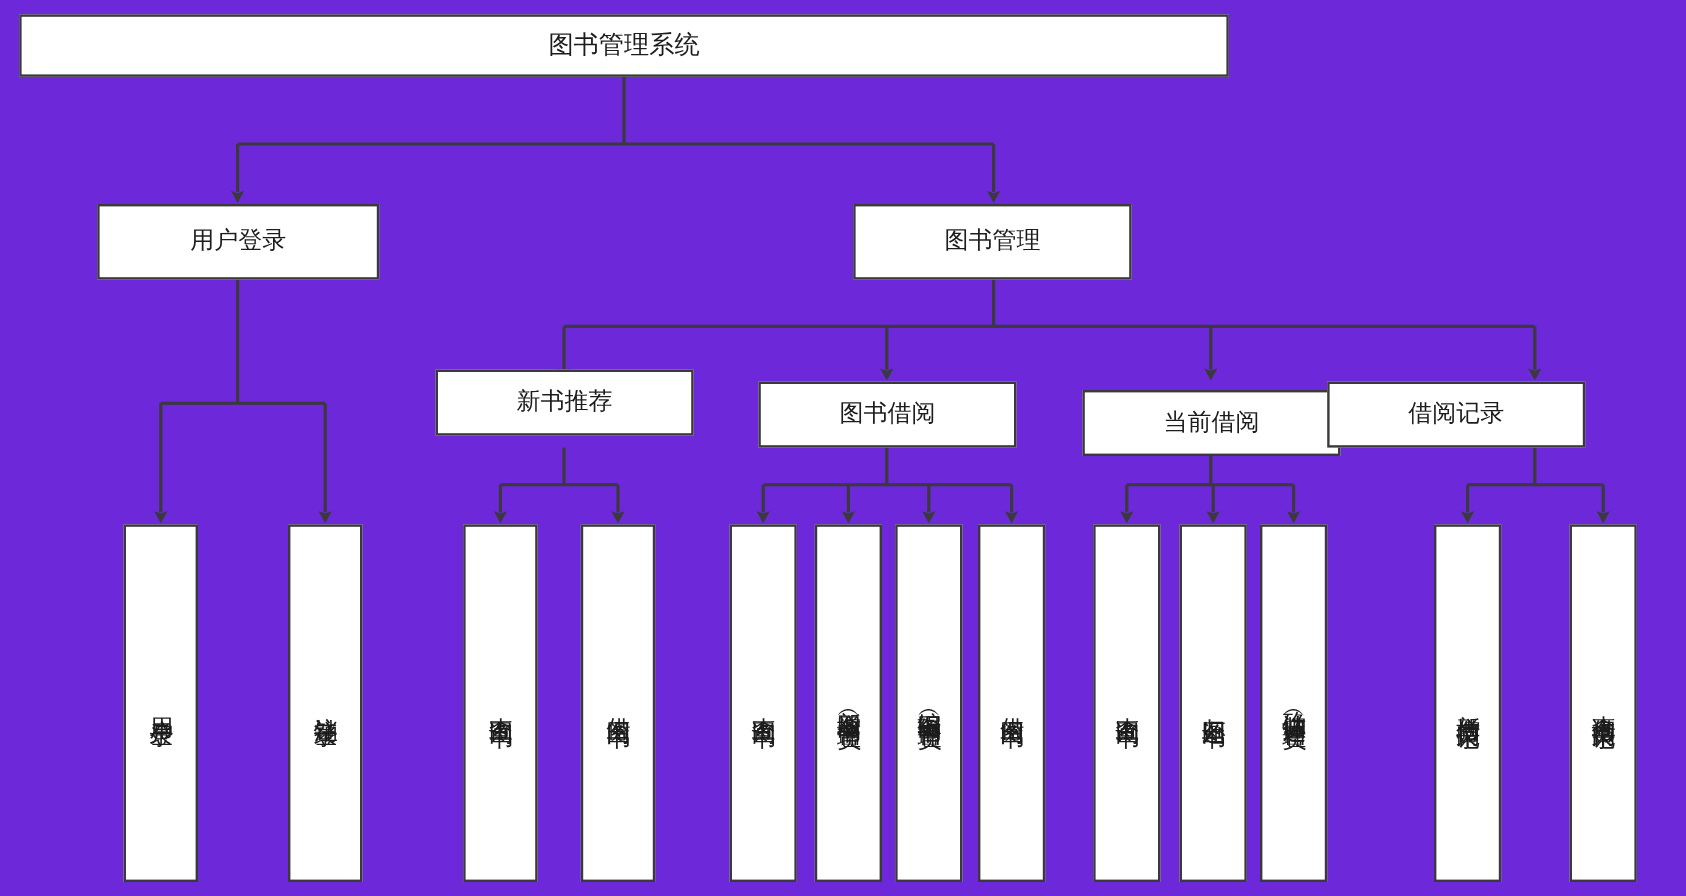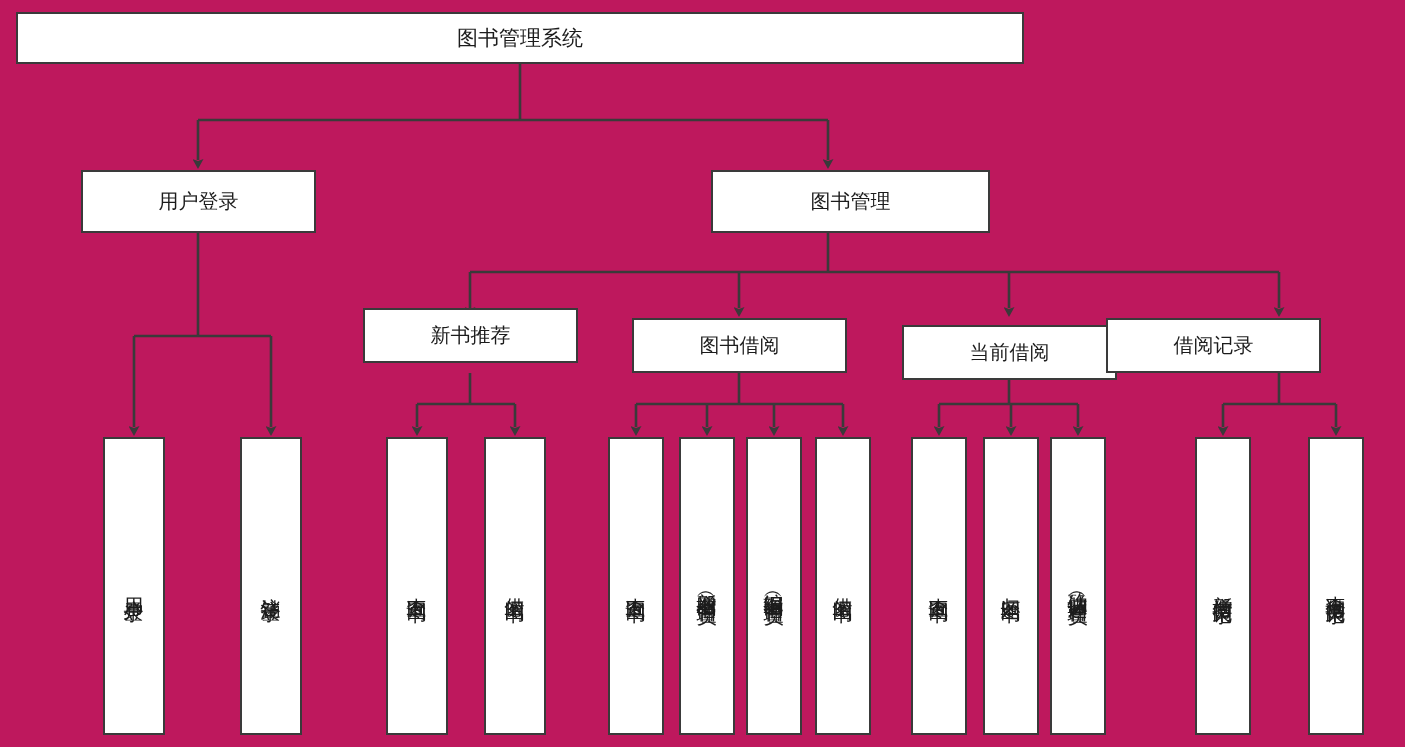--- a/index.html
+++ b/index.html
@@ -7,21 +7,21 @@
     padding: 0;
     background: #ffffff;
   }
   body {
     font-family: "Liberation Sans", "DejaVu Sans", sans-serif;
   }
   #canvas {
     position: relative;
     width: 1405px;
     height: 747px;
-    background: #be185d;
+    background: #6d28d9;
     overflow: hidden;
   }
   #wires {
     position: absolute;
     left: 0;
     top: 0;
     width: 1405px;
     height: 747px;
     pointer-events: none;
   }
@@ -121,21 +121,21 @@
     </g>
   </svg>
 
   <div class="node root" style="left: 16px; top: 12px; width: 1008px; height: 52px;">
     <span>图书管理系统</span>
   </div>
 
   <div class="node branch" style="left: 81px; top: 170px; width: 235px; height: 63px;">
     <span>用户登录</span>
   </div>
-  <div class="node branch" style="left: 711px; top: 170px; width: 279px; height: 63px;">
+  <div class="node branch" style="left: 711px; top: 170px; width: 232px; height: 63px;">
     <span>图书管理</span>
   </div>
 
   <div class="node branch" style="left: 363px; top: 308px; width: 215px; height: 55px;">
     <span>新书推荐</span>
   </div>
   <div class="node branch" style="left: 632px; top: 318px; width: 215px; height: 55px;">
     <span>图书借阅</span>
   </div>
   <div class="node branch" style="left: 902px; top: 325px; width: 215px; height: 55px;">

